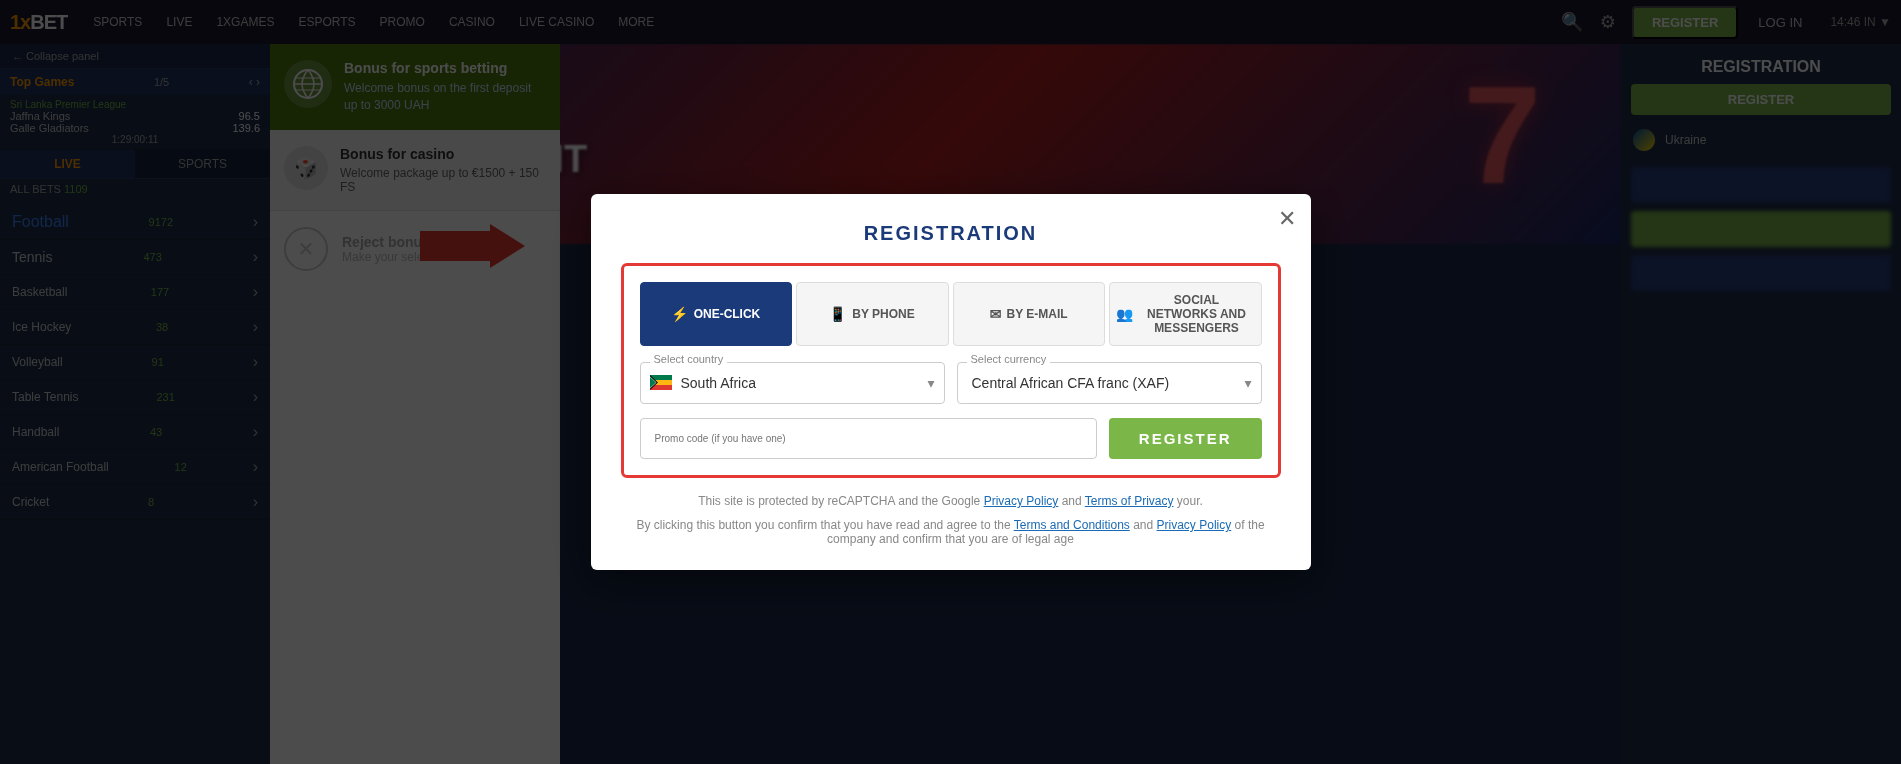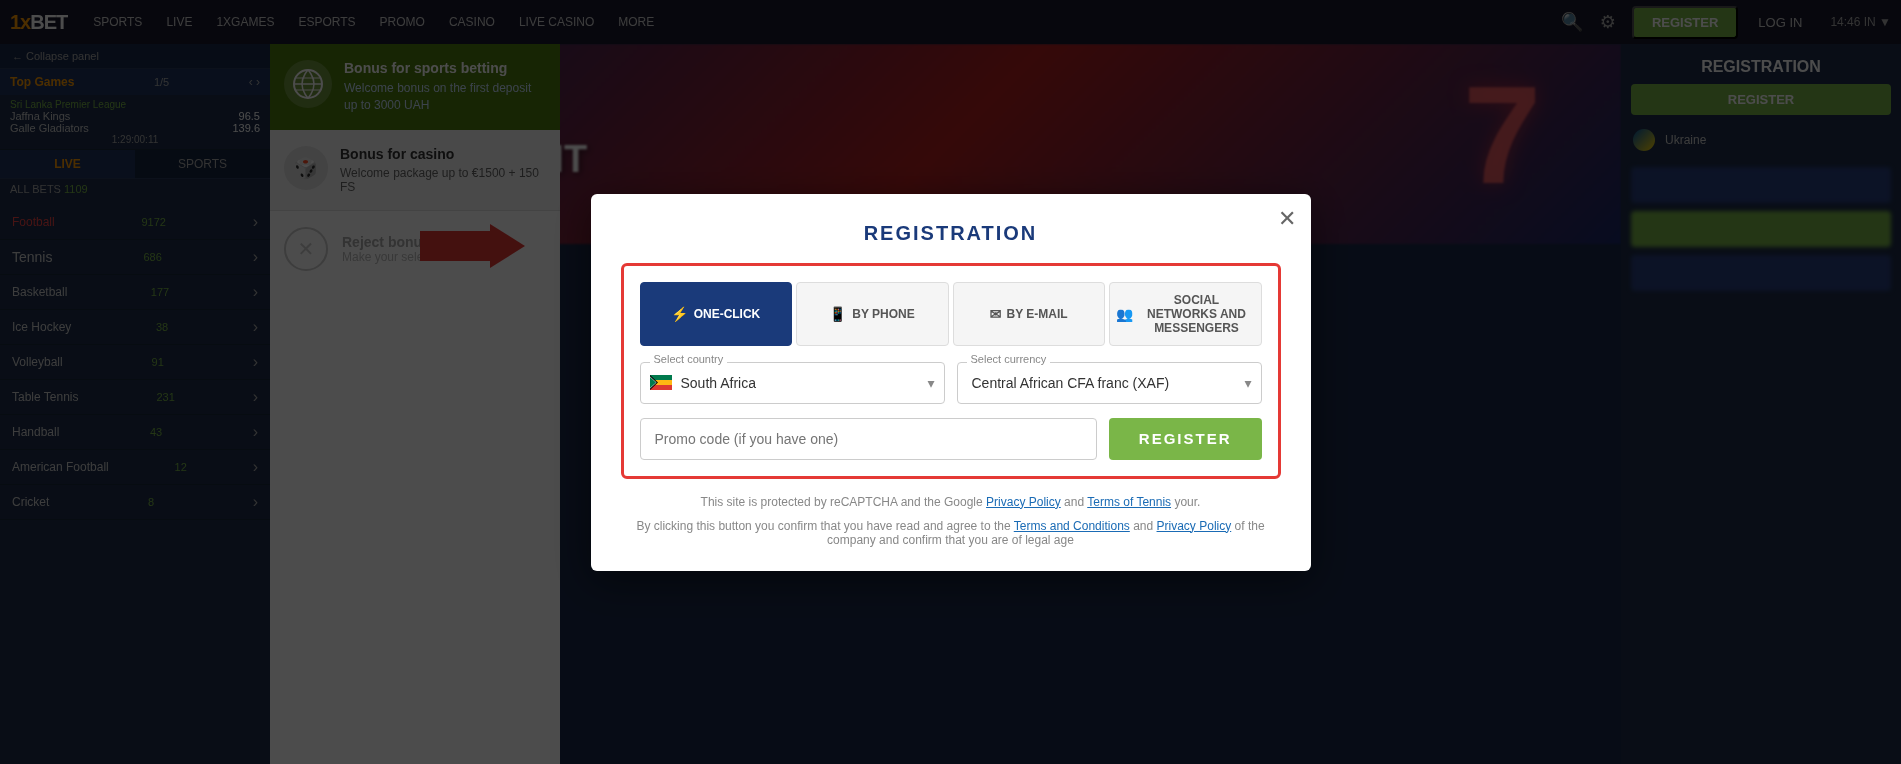--- a/index.html
+++ b/index.html
@@ -75,21 +75,21 @@
     .reg-tab-icon { font-size: 14px; }
 
     
     .form-row { display: flex; gap: 12px; margin-bottom: 14px; }
     .form-group { flex: 1; position: relative; }
     .form-group label { position: absolute; top: -9px; left: 10px; background: #fff; font-size: 11px; color: #888; padding: 0 4px; }
     .form-select { width: 100%; padding: 12px 36px 12px 40px; border: 1px solid #ccc; border-radius: 4px; font-size: 14px; color: #333; background: #fff; appearance: none; cursor: pointer; }
     .form-flag { position: absolute; left: 10px; top: 50%; transform: translateY(-50%); width: 22px; height: 16px; display: flex; }
     .form-chevron { position: absolute; right: 10px; top: 50%; transform: translateY(-50%); color: #888; font-size: 14px; pointer-events: none; }
     .promo-row { display: flex; gap: 12px; margin-bottom: 0; }
-    .promo-input { flex: 1; padding: 12px 14px; border: 1px solid #ccc; border-radius: 4px; font-size: 14px; color: #888; }
+    .promo-input { flex: 1; padding: 12px 14px; border: 1px solid #ccc; border-radius: 4px; font-size: 10px; color: #888; }
     .register-btn { background: #7ab648; color: #fff; font-size: 15px; font-weight: bold; padding: 12px 30px; border-radius: 4px; border: none; cursor: pointer; letter-spacing: 2px; flex-shrink: 0; }
 
     
     .recaptcha-text { text-align: center; color: #888; font-size: 12px; margin-top: 16px; }
     .recaptcha-text a { color: #1a6bb5; text-decoration: underline; }
     .terms-text { text-align: center; color: #888; font-size: 12px; margin-top: 10px; }
     .terms-text a { color: #1a6bb5; text-decoration: underline; }
 
     
     .sa-flag { width: 22px; height: 15px; }
@@ -141,27 +141,27 @@
       </div>
       <div style="color:#aaa;font-size:10px;text-align:center;">1:29:00:11</div>
     </div>
     <div style="display:flex;gap:0;border-bottom:1px solid #2a3a5a;">
       <div style="flex:1;background:#1e3560;text-align:center;padding:7px;color:#f90;font-size:12px;font-weight:bold;cursor:pointer;">LIVE</div>
       <div style="flex:1;background:#152540;text-align:center;padding:7px;color:#aaa;font-size:12px;cursor:pointer;">SPORTS</div>
     </div>
     <div style="padding:4px 10px;color:#aaa;font-size:11px;">ALL BETS <span style="color:#7ab648;">1109</span></div>
     <div class="sidebar-sports">
       <div class="sidebar-sport-item">
-        <span style="color:#ef4444;font-size:12px;">Football</span>
+        <span style="color:#3b82f6;font-size:16px;">Football</span>
         <span style="color:#7ab648;font-size:11px;">9172</span>
         <span style="color:#aaa;">›</span>
       </div>
       <div class="sidebar-sport-item">
         <span style="color:#ccc;font-size:14px;">Tennis</span>
-        <span style="color:#7ab648;font-size:11px;">686</span>
+        <span style="color:#7ab648;font-size:11px;">473</span>
         <span style="color:#aaa;">›</span>
       </div>
       <div class="sidebar-sport-item">
         <span style="color:#ccc;font-size:12px;">Basketball</span>
         <span style="color:#7ab648;font-size:11px;">177</span>
         <span style="color:#aaa;">›</span>
       </div>
       <div class="sidebar-sport-item">
         <span style="color:#ccc;font-size:12px;">Ice Hockey</span>
         <span style="color:#7ab648;font-size:11px;">38</span>
@@ -329,21 +329,21 @@
       <div class="promo-row">
         <input type="text" class="promo-input" placeholder="Promo code (if you have one)" style="">
         <button class="register-btn">REGISTER</button>
       </div>
     </div>
 
     <div class="recaptcha-text">
       <span>This site is protected by reCAPTCHA and the Google</span>
       <a href="#">Privacy Policy</a>
       <span>and</span>
-      <a href="#">Terms of Tennis</a>
+      <a href="#">Terms of Privacy</a>
       <span>your.</span>
     </div>
 
     <div class="terms-text">
       <span>By clicking this button you confirm that you have read and agree to the</span>
       <a href="#">Terms and Conditions</a>
       <span>and</span>
       <a href="#">Privacy Policy</a>
       <span>of the company and confirm that you are of legal age</span>
     </div>

